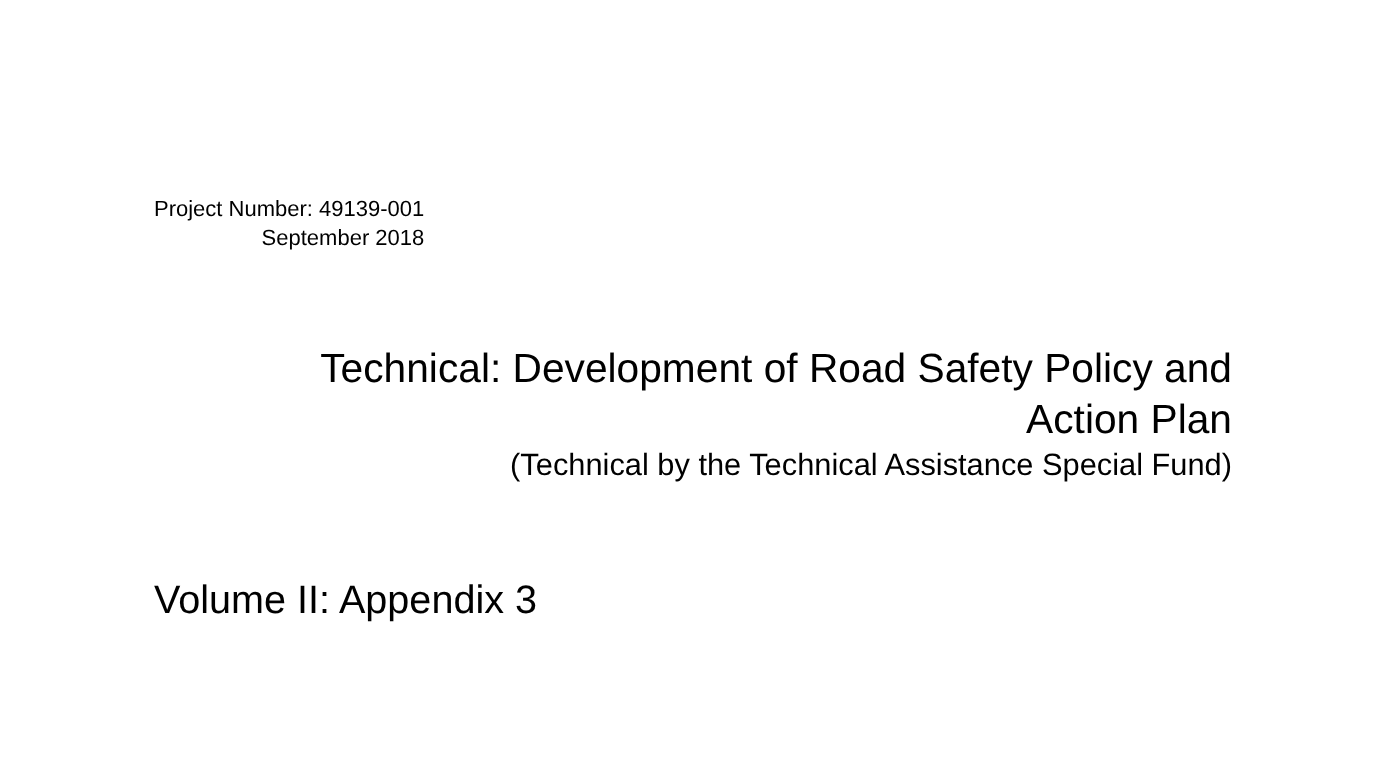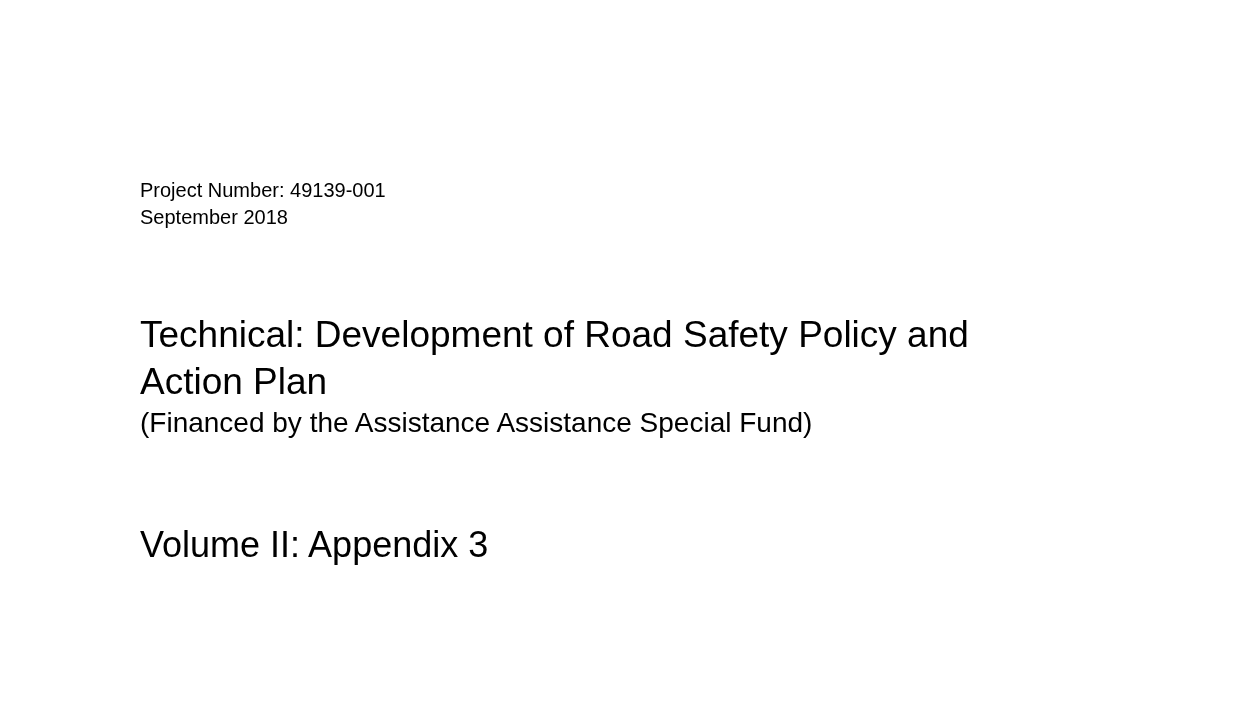--- a/index.html
+++ b/index.html
@@ -12,20 +12,21 @@
     background: #ffffff;
     font-family: "Liberation Sans", "DejaVu Sans", sans-serif;
     color: #000000;
     overflow: hidden;
   }
   .page {
     position: relative;
     width: 1255px;
     height: 590px;
     background: #ffffff;
+    text-align: right;
   }
   .meta-block {
     position: absolute;
     left: 140px;
     top: 177px;
     font-size: 20px;
     line-height: 27px;
     color: #000000;
   }
   .title-block {
@@ -66,18 +67,18 @@
 <div class="page">
 
   <div class="meta-block">
     <div>Project Number: 49139-001</div>
     <div>September 2018</div>
   </div>
 
   <div class="title-block">
     <h1 class="doc-title">Technical: Development of Road Safety Policy and
 Action Plan</h1>
-    <div class="doc-subtitle">(Financed by the Assistance Assistance Special Fund)</div>
+    <div class="doc-subtitle">(Technical by the Technical Assistance Special Fund)</div>
   </div>
 
   <div class="volume-line">Volume II: Appendix 3</div>
 
 </div>
 
 </body></html>

